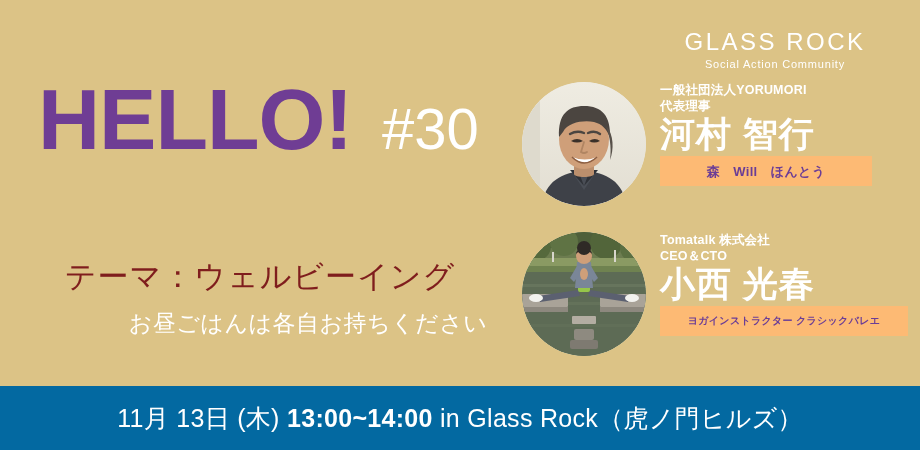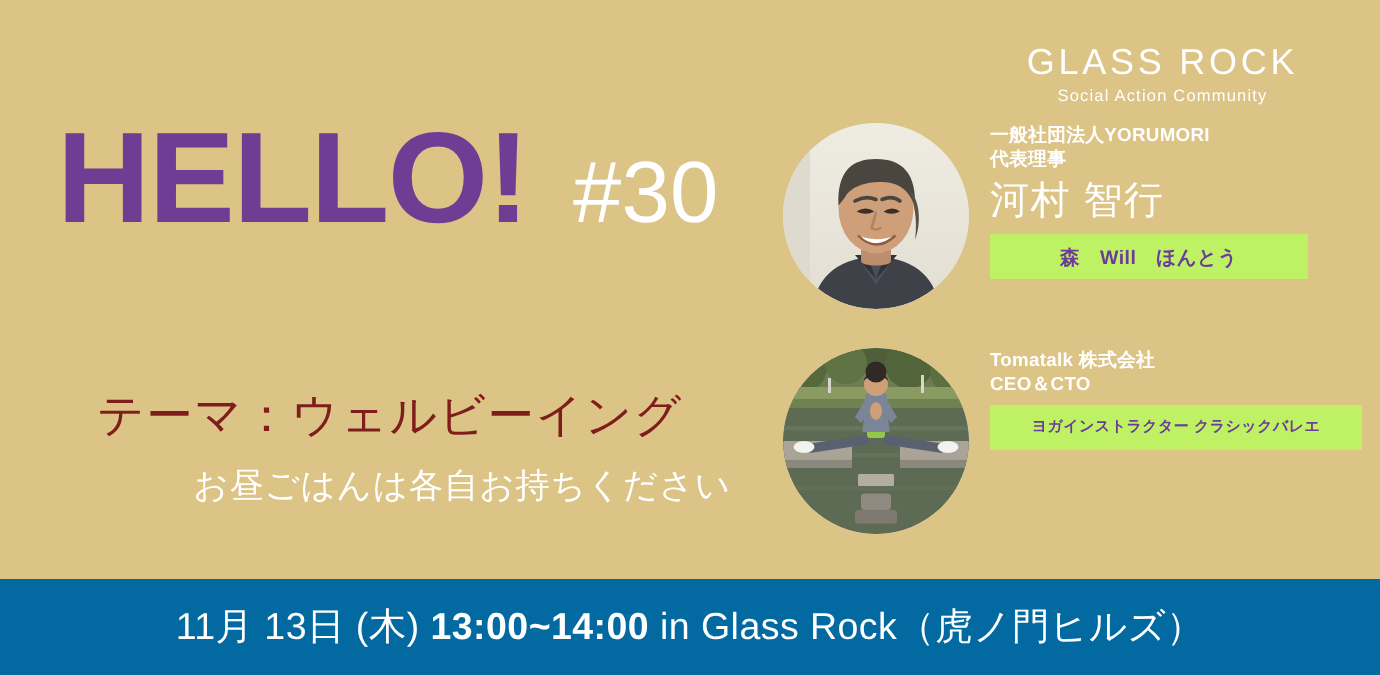--- a/index.html
+++ b/index.html
@@ -69,25 +69,25 @@
     overflow:hidden;background:#e9e6dc;
   }
   .avatar svg{display:block;width:124px;height:124px;}
 
   .speaker-text{position:absolute;left:660px;top:0;width:250px;}
   .org-line{
     color:#ffffff;font-size:12.5px;line-height:16px;
     font-weight:700;letter-spacing:0.2px;white-space:nowrap;
   }
   .sp-name{
-    color:#ffffff;font-size:26px;line-height:33px;
-    font-weight:400;letter-spacing:1px;margin-top:3px;white-space:nowrap;
+    color:#ffffff;font-size:35px;line-height:33px;
+    font-weight:700;letter-spacing:1px;margin-top:3px;white-space:nowrap;
   }
   .tag-box{
-    margin-top:6px;background:#bef264;
+    margin-top:6px;background:#fdba74;
     width:212px;min-height:30px;
     display:flex;align-items:center;justify-content:center;
     padding:5px 4px;box-sizing:border-box;
   }
   .tag-text{
     color:#6b3d96;font-size:13px;line-height:17px;
     font-weight:700;text-align:center;letter-spacing:0.3px;
   }
   .tag-text .tl2{display:block;}
   .tag-box-2{width:248px;}
@@ -229,20 +229,21 @@
 
           <circle cx="62" cy="24" r="8" fill="#cf9f79"></circle>
           <path d="M54 22 C54 15 70 15 70 22 C68 18 56 18 54 22 Z" fill="#2f2a26"></path>
           <circle cx="62" cy="16" r="7" fill="#2f2a26"></circle>
         </g>
       </svg>
     </div>
     <div class="speaker-text">
       <div class="org-line">Tomatalk 株式会社</div>
       <div class="org-line">CEO＆CTO</div>
+      <div class="sp-name">小西 光春</div>
       <div class="tag-box tag-box-2">
         <div class="tag-text tag-text-2">
           <span>ヨガインストラクター クラシックバレエ</span>
         </div>
       </div>
     </div>
   </div>
 
   <div class="footer">
     <div class="footer-text">

